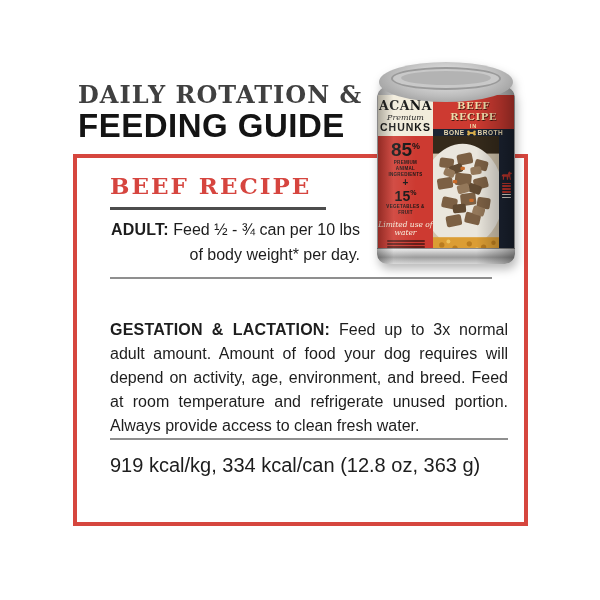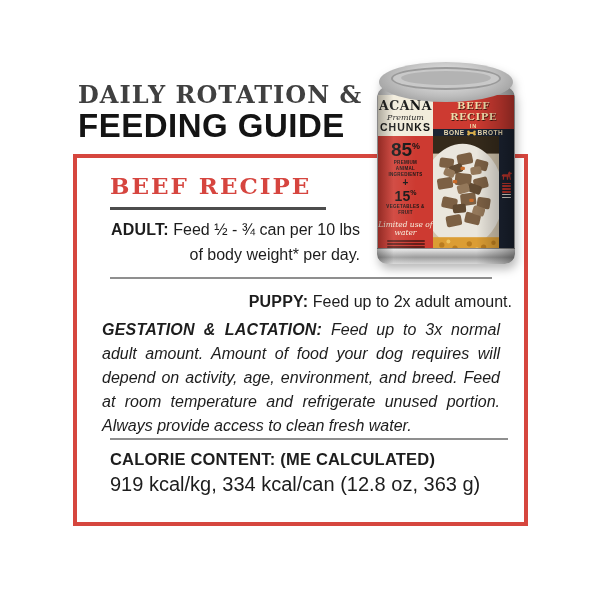--- a/index.html
+++ b/index.html
@@ -17,21 +17,21 @@
   .guide-box{position:absolute;left:73px;top:154px;width:447px;height:364px;
              border:4px solid #d6463e;background:#fff;z-index:1;}
   .g-heading{position:absolute;left:33px;top:14px;font-family:"DejaVu Serif",serif;
              font-weight:bold;font-size:23px;letter-spacing:2px;color:#d6453f;}
   .g-underline{position:absolute;left:33px;top:49px;width:216px;height:3px;background:#4d4d4d;}
   .entry{font-size:16px;line-height:25px;color:#1d1d1d;margin:0;text-align:right;}
   .entry b{font-weight:800;letter-spacing:.2px;}
   .g-adult{position:absolute;left:33px;top:59px;width:250px;}
   .g-div1{position:absolute;left:33px;top:119px;width:382px;height:1.5px;background:#8f8f8f;}
   .g-puppy{position:absolute;left:33px;top:131px;width:402px;}
-  .g-gest{position:absolute;left:25px;top:160px;width:398px;font-style:italic;}
+  .g-gest{position:absolute;left:33px;top:160px;width:398px;}
   .g-gest .entry{text-align:justify;line-height:24px;}
   .g-div2{position:absolute;left:33px;top:280px;width:398px;height:1.5px;background:#8f8f8f;}
   .g-cal{position:absolute;left:33px;top:292px;width:402px;}
   .cal1{margin:0;font-size:16.5px;font-weight:800;letter-spacing:.2px;}
   .cal1 .me{font-weight:700;}
   .cal2{margin:4px 0 0 0;font-size:20px;}
 
   
   .footnote{position:absolute;left:0;right:0;top:557px;text-align:center;
             font-size:11.5px;color:#2d2d2d;}
@@ -102,35 +102,29 @@
     <div class="g-heading">BEEF RECIPE</div>
     <div class="g-underline"></div>
 
     <div class="g-adult">
       <p class="entry"><b>ADULT:</b>
       <span>Feed ½ - ¾ can per 10 lbs of body weight* per day.</span></p>
     </div>
 
     <div class="g-div1"></div>
 
-    <div class="g-puppy">
-      <p class="entry"><b>PUPPY:</b>
-      <span>Feed up to 2x adult amount.</span></p>
-    </div>
 
     <div class="g-gest">
       <p class="entry"><b>GESTATION &amp; LACTATION:</b>
       <span>Feed up to 3x normal adult amount. Amount of food your dog requires will depend on activity, age, environment, and breed. Feed at room temperature and refrigerate unused portion. Always provide access to clean fresh water.</span></p>
     </div>
 
     <div class="g-div2"></div>
 
     <div class="g-cal">
-      <p class="cal1"><span>CALORIE CONTENT:</span>
-      <span class="me">(ME CALCULATED)</span></p>
       <p class="cal2">919 kcal/kg, 334 kcal/can (12.8 oz, 363 g)</p>
     </div>
   </div>
 
   <div class="can">
     <div class="can-body">
       <div class="label">
 
         <div class="col-left">
           <div class="panel-cream">

